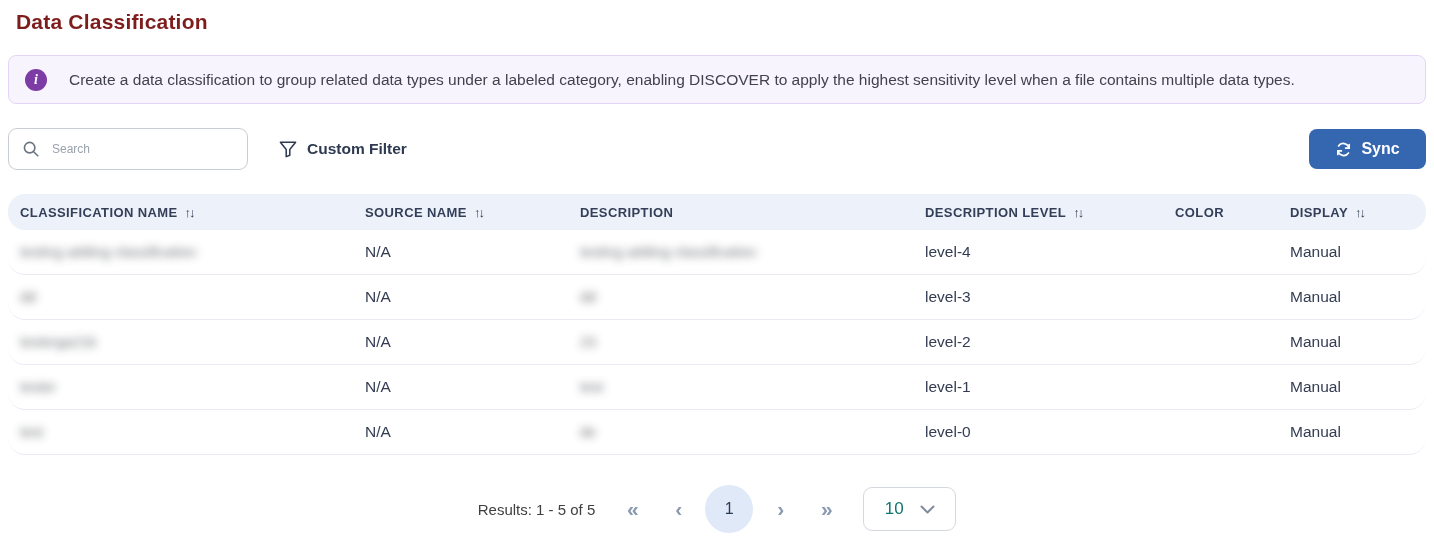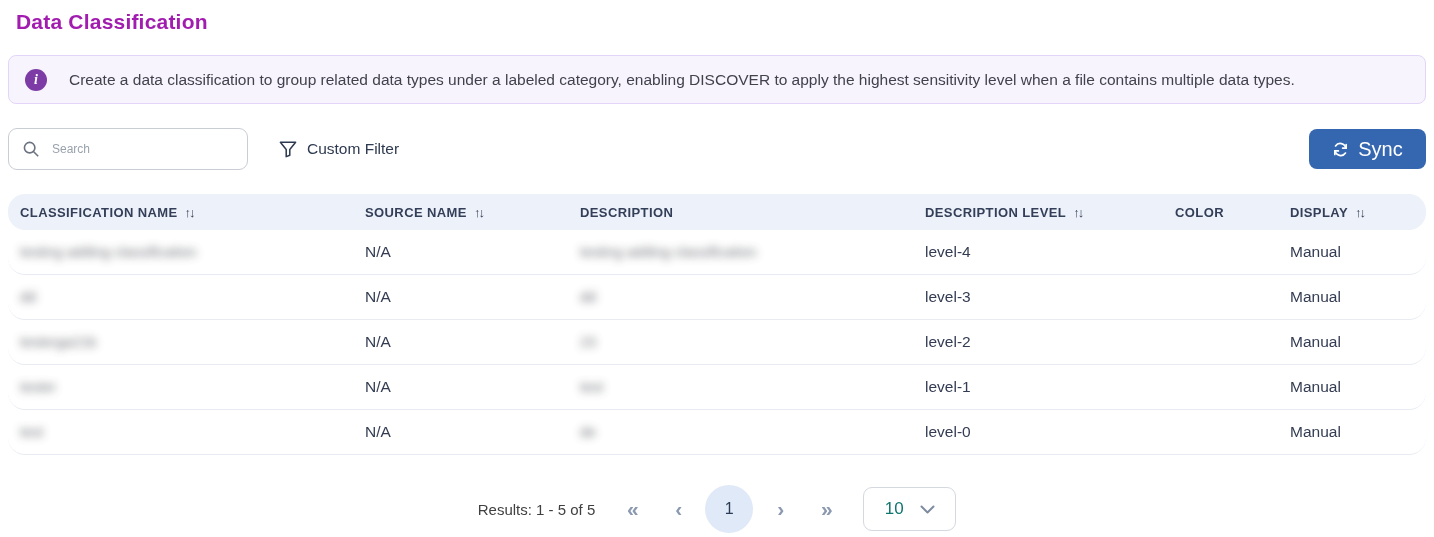--- a/index.html
+++ b/index.html
@@ -10,21 +10,21 @@
     font-family: "Liberation Sans", sans-serif;
     color: #333c52;
     overflow: hidden;
   }
   .page { padding: 0 8px; }
 
   
   .page-title {
     margin: 0; padding: 8px 8px 0;
     font-size: 21px; font-weight: 700;
-    color: #a21caf; letter-spacing: 0.2px;
+    color: #7f1d1d; letter-spacing: 0.2px;
     line-height: 28px;
   }
 
   
   .banner {
     margin-top: 19px;
     height: 49px;
     background: #f8f4fe;
     border: 1px solid #e3d5f8;
     border-radius: 8px;
@@ -53,29 +53,29 @@
   .search-box input {
     border: none; outline: none; width: 100%;
     font-size: 12px; color: #333c52;
     font-family: "Liberation Sans", sans-serif;
     background: transparent;
   }
   .search-box input::placeholder { color: #9aa2ad; }
   .custom-filter {
     margin-left: 25px;
     display: flex; align-items: center; gap: 10px;
-    color: #2e3a50; font-size: 15.5px; font-weight: 400;
+    color: #2e3a50; font-size: 15.5px; font-weight: 700;
     cursor: pointer; background: none; border: none;
     font-family: "Liberation Sans", sans-serif;
   }
   .sync-button {
     margin-left: auto;
     min-width: 117px; height: 40px;
     background: #3566b0; border: none; border-radius: 8px;
-    color: #ffffff; font-size: 20px; font-weight: 400;
+    color: #ffffff; font-size: 16px; font-weight: 700;
     display: flex; align-items: center; justify-content: center; gap: 9px;
     cursor: pointer; padding: 0 18px;
     font-family: "Liberation Sans", sans-serif;
   }
 
   
   .table { margin-top: 24px; }
   .thead, .trow {
     display: grid;
     grid-template-columns: 345px 215px 345px 250px 115px 1fr;

